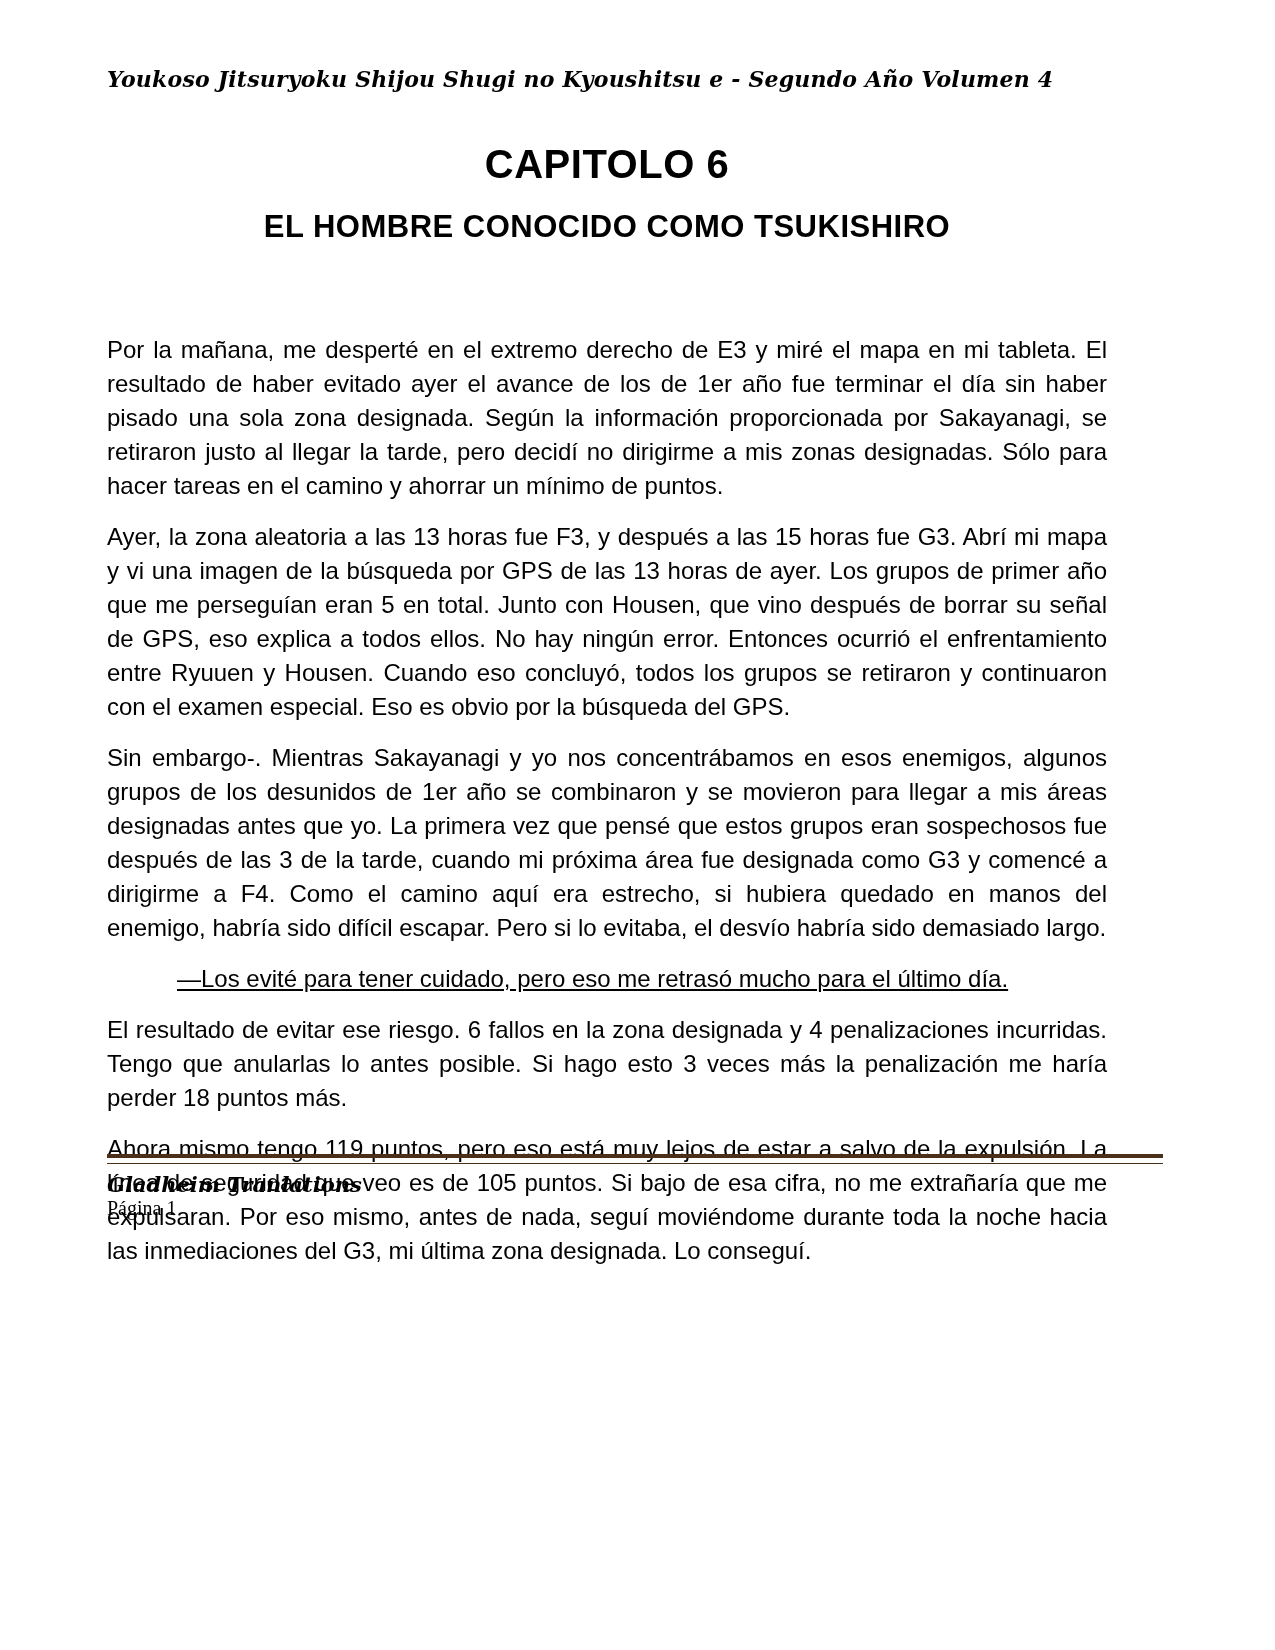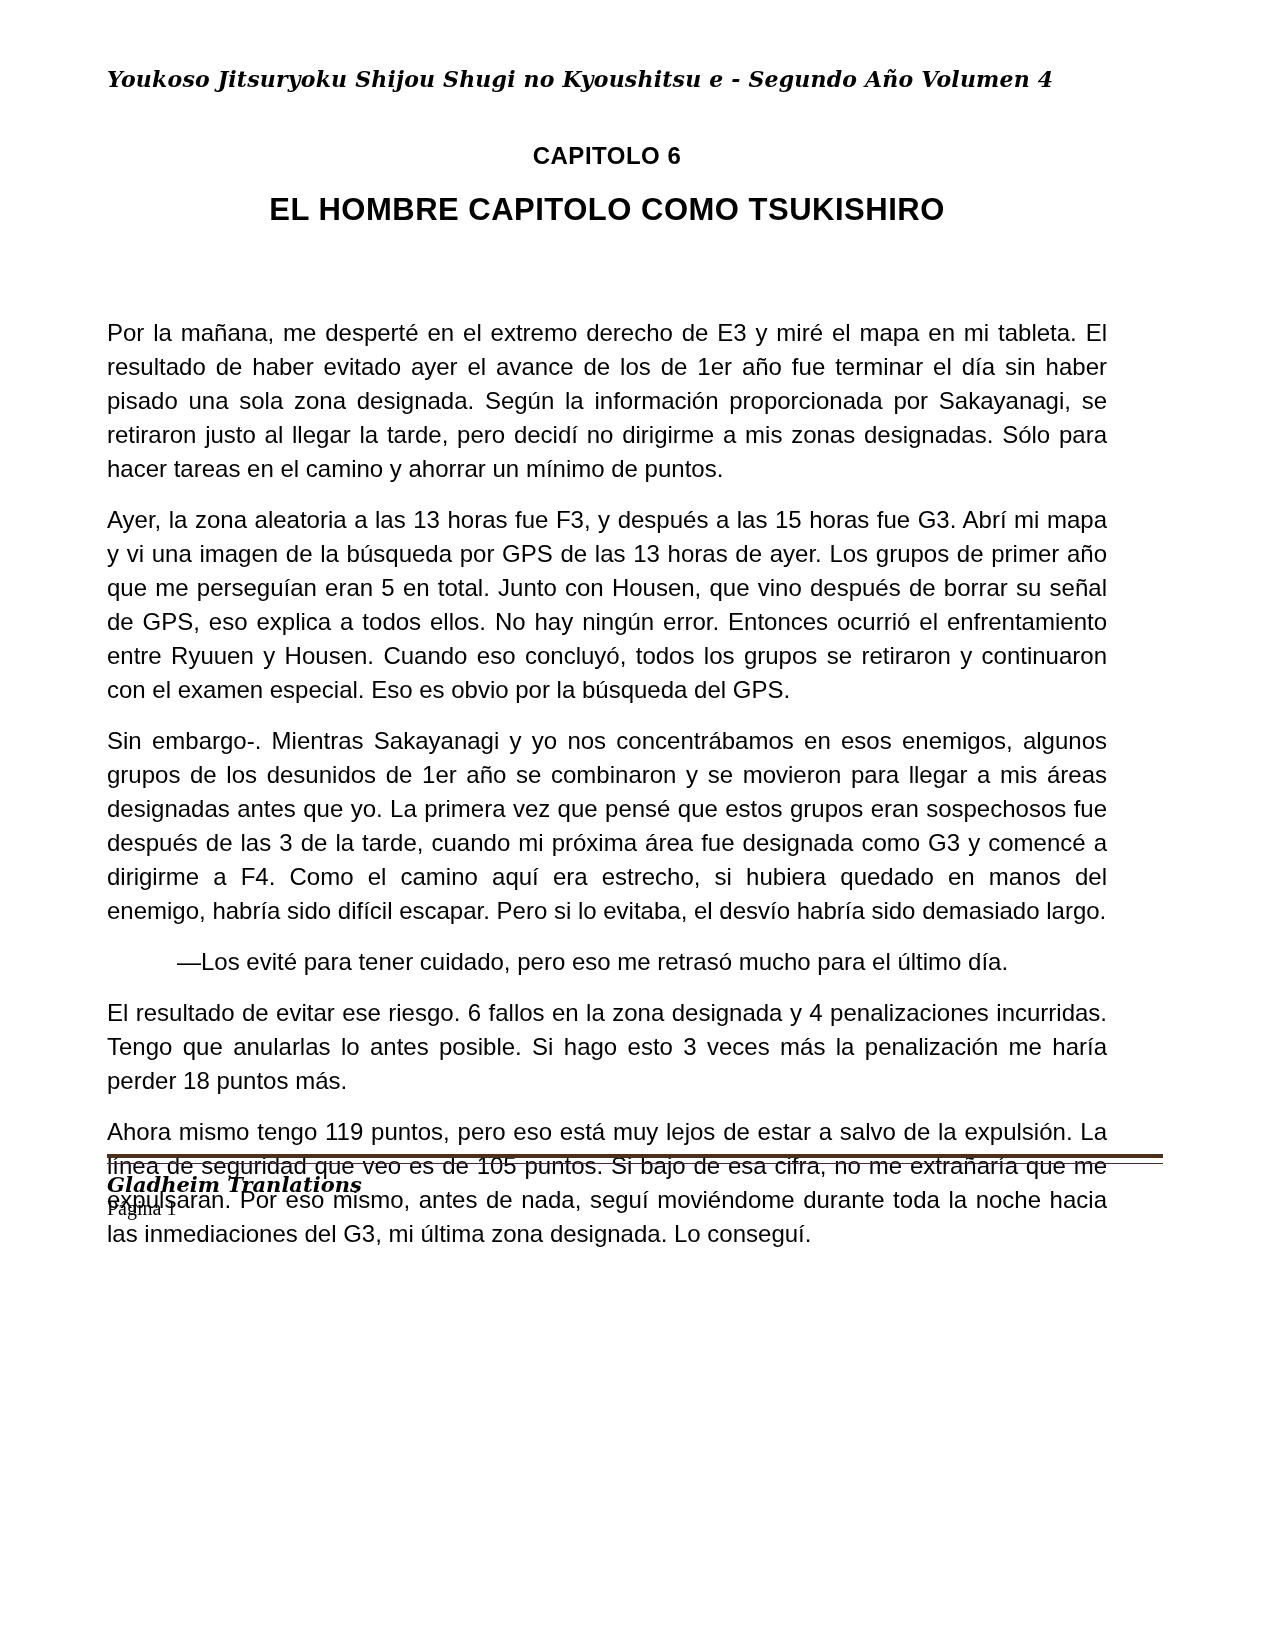--- a/index.html
+++ b/index.html
@@ -30,41 +30,42 @@
     font-size: 22px;
     letter-spacing: 0.2px;
     color: #000000;
     white-space: nowrap;
   }
   .title-block {
     text-align: center;
     margin-top: 50px;
   }
   .chapter-title {
-    font-size: 24px;
+    font-size: 40px;
     font-weight: bold;
     letter-spacing: 0.5px;
   }
   .chapter-subtitle {
     font-size: 31px;
     font-weight: bold;
     letter-spacing: 0.5px;
     margin-top: 22px;
   }
   .body-text {
     margin-top: 88px;
     font-size: 24px;
     line-height: 34px;
     text-align: justify;
   }
   .body-text p {
     margin: 0 0 17px 0;
   }
   .body-text p.indent-first {
     text-indent: 70px;
+    text-decoration: underline;
   }
   .footer {
     position: absolute;
     left: 107px;
     right: 112px;
     bottom: 52px;
   }
   .footer-rule {
     height: 5px;
     border-top: 4px solid #4a3018;
@@ -91,21 +92,21 @@
 </style>
 </head>
 <body>
 
 <div class="page">
 
   <div class="doc-header">Youkoso Jitsuryoku Shijou Shugi no Kyoushitsu e - Segundo Año Volumen 4</div>
 
   <div class="title-block">
     <div class="chapter-title">CAPITOLO 6</div>
-    <div class="chapter-subtitle">EL HOMBRE CAPITOLO COMO TSUKISHIRO</div>
+    <div class="chapter-subtitle">EL HOMBRE CONOCIDO COMO TSUKISHIRO</div>
   </div>
 
   <div class="body-text">
     <p>Por la mañana, me desperté en el extremo derecho de E3 y miré el mapa en mi tableta. El resultado de haber evitado ayer el avance de los de 1er año fue terminar el día sin haber pisado una sola zona designada. Según la información proporcionada por Sakayanagi, se retiraron justo al llegar la tarde, pero decidí no dirigirme a mis zonas designadas. Sólo para hacer tareas en el camino y ahorrar un mínimo de puntos.</p>
     <p>Ayer, la zona aleatoria a las 13 horas fue F3, y después a las 15 horas fue G3. Abrí mi mapa y vi una imagen de la búsqueda por GPS de las 13 horas de ayer. Los grupos de primer año que me perseguían eran 5 en total. Junto con Housen, que vino después de borrar su señal de GPS, eso explica a todos ellos. No hay ningún error. Entonces ocurrió el enfrentamiento entre Ryuuen y Housen. Cuando eso concluyó, todos los grupos se retiraron y continuaron con el examen especial. Eso es obvio por la búsqueda del GPS.</p>
     <p>Sin embargo-. Mientras Sakayanagi y yo nos concentrábamos en esos enemigos, algunos grupos de los desunidos de 1er año se combinaron y se movieron para llegar a mis áreas designadas antes que yo. La primera vez que pensé que estos grupos eran sospechosos fue después de las 3 de la tarde, cuando mi próxima área fue designada como G3 y comencé a dirigirme a F4. Como el camino aquí era estrecho, si hubiera quedado en manos del enemigo, habría sido difícil escapar. Pero si lo evitaba, el desvío habría sido demasiado largo.</p>
     <p class="indent-first">—Los evité para tener cuidado, pero eso me retrasó mucho para el último día.</p>
     <p>El resultado de evitar ese riesgo. 6 fallos en la zona designada y 4 penalizaciones incurridas. Tengo que anularlas lo antes posible. Si hago esto 3 veces más la penalización me haría perder 18 puntos más.</p>
     <p>Ahora mismo tengo 119 puntos, pero eso está muy lejos de estar a salvo de la expulsión. La línea de seguridad que veo es de 105 puntos. Si bajo de esa cifra, no me extrañaría que me expulsaran. Por eso mismo, antes de nada, seguí moviéndome durante toda la noche hacia las inmediaciones del G3, mi última zona designada. Lo conseguí.</p>
   </div>

